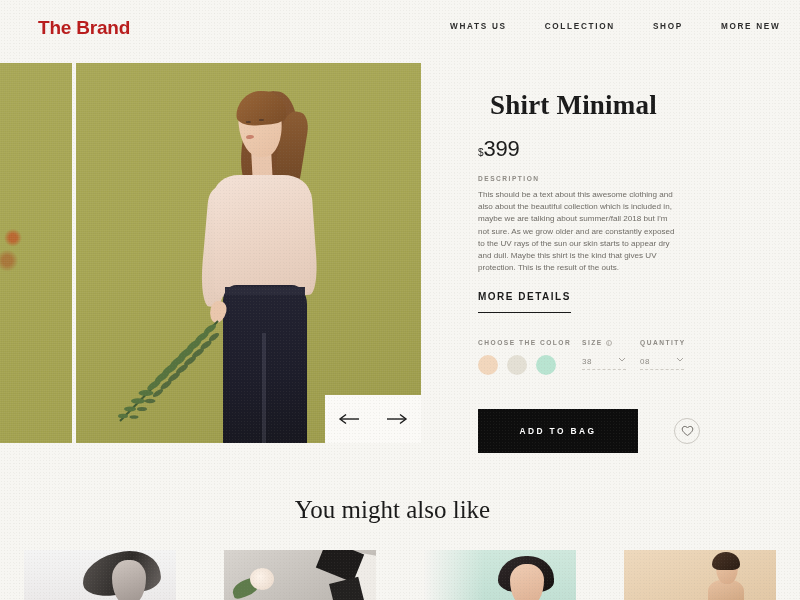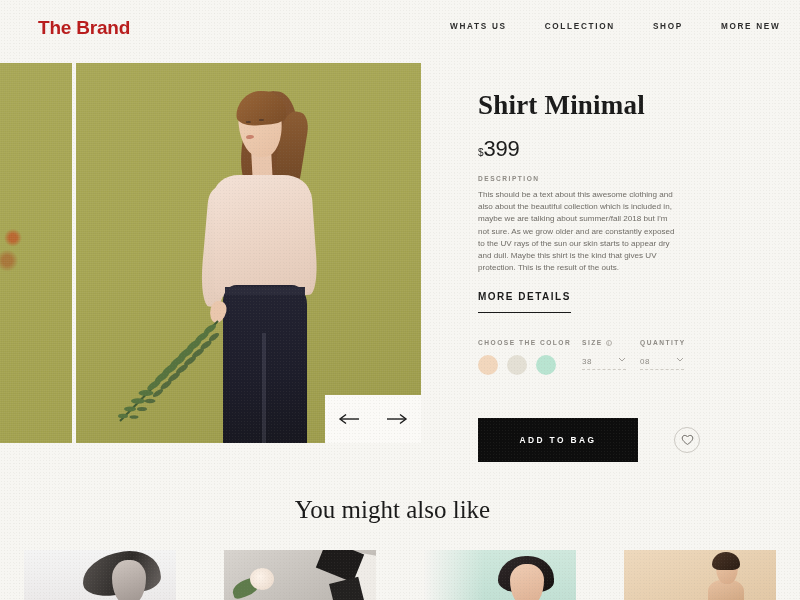--- a/index.html
+++ b/index.html
@@ -207,20 +207,21 @@
   .arrow { cursor: pointer; line-height: 0; }
 
   
   .details { position: absolute; left: 478px; top: 92px; width: 230px; }
   .p-title {
     font-family: "Liberation Serif", serif;
     font-size: 27px;
     color: #1a1a1a;
     letter-spacing: .2px;
     line-height: 1;
+    margin-left: 12px;
   }
   .p-price {
     margin-top: 17px;
     color: #1a1a1a;
     font-family: "Liberation Sans", sans-serif;
     display: flex;
     align-items: baseline;
   }
   .p-cur { font-size: 10px; }
   .p-amt { font-size: 22px; letter-spacing: -.3px; }
@@ -276,21 +277,21 @@
     margin-top: 11px;
     display: flex; align-items: flex-start; justify-content: space-between;
     width: 44px;
     border-bottom: 1px dashed #cfccc5;
     padding-bottom: 3px;
     cursor: pointer;
   }
   .sel-val { font-size: 8px; color: #8d8a84; letter-spacing: .6px; }
   .chev { line-height: 0; }
 
-  .cta-row { margin-top: 43px; display: flex; align-items: center; gap: 16px; }
+  .cta-row { margin-top: 34px; display: flex; align-items: center; gap: 16px; }
   .add-bag {
     width: 160px; height: 44px;
     background: #0d0d0d;
     color: #fff;
     border: none;
     font-family: "Liberation Sans", sans-serif;
     font-size: 8.4px;
     letter-spacing: 2.4px;
     font-weight: 600;
     cursor: pointer;

